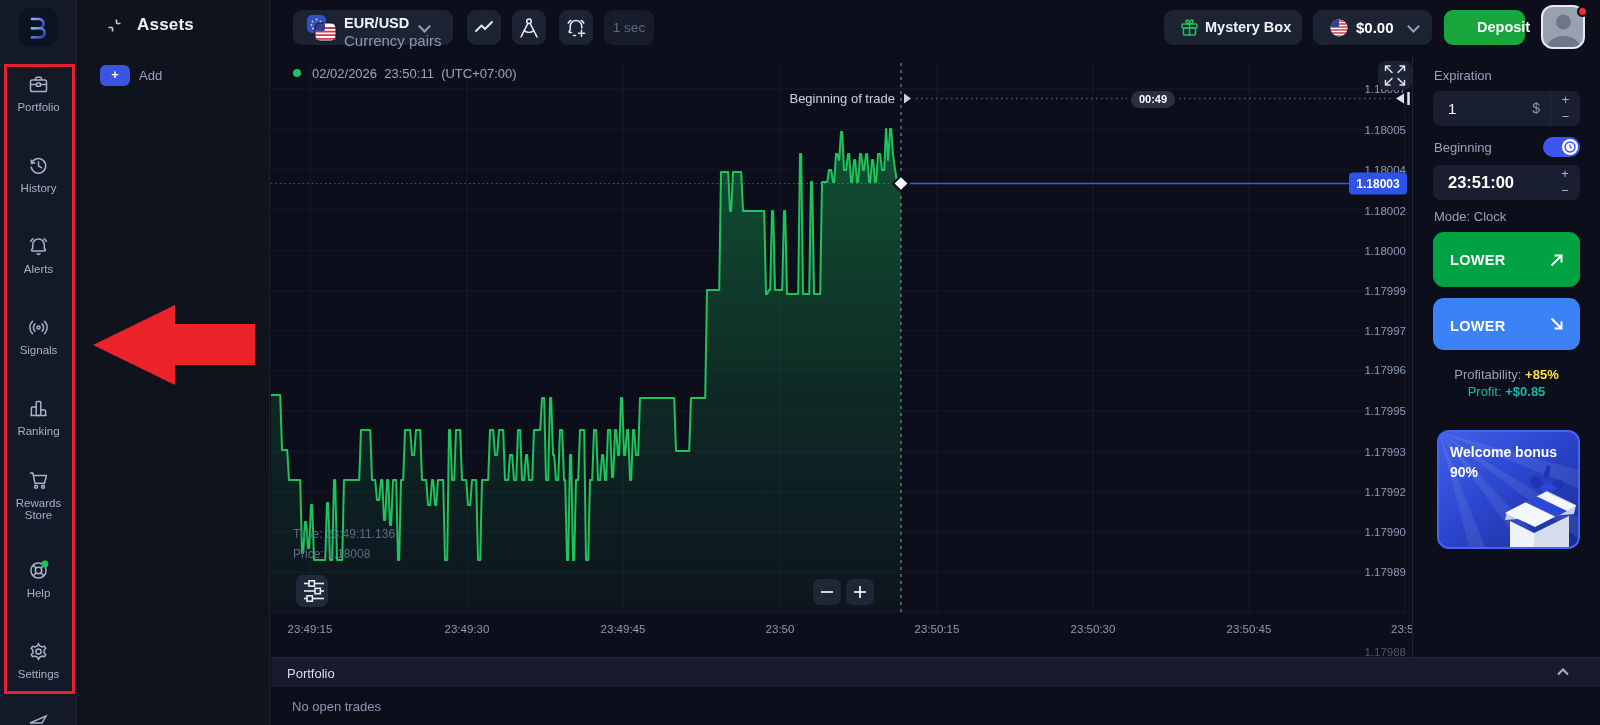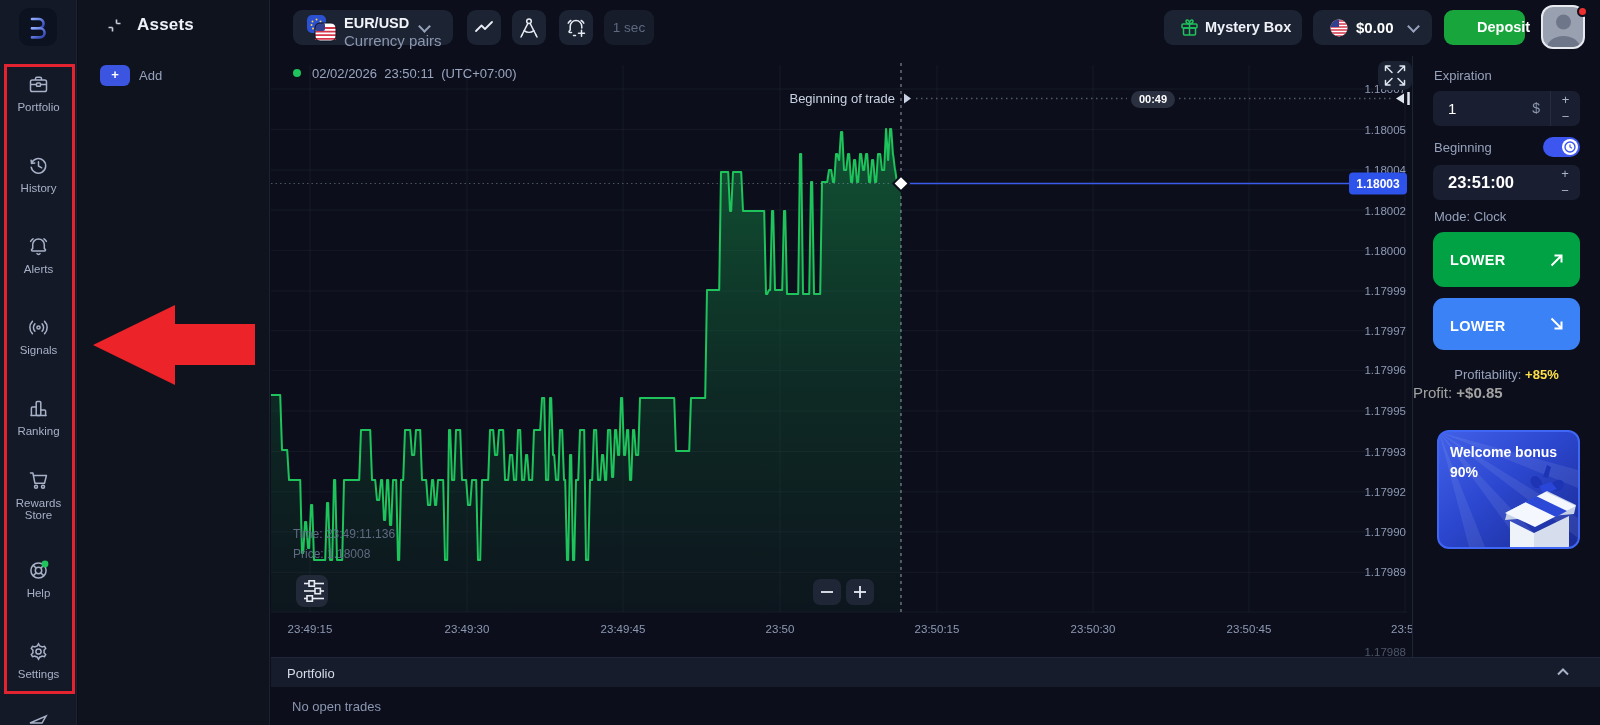--- a/index.html
+++ b/index.html
@@ -431,21 +431,21 @@
         <path d="M2.5 12.5 L12.5 2.5 M5.5 2.5 H12.5 V9.5" stroke="#fff" stroke-width="2" fill="none"></path>
       </svg>
     </div>
     <div id="btn-lower">
       <div class="bet-txt">LOWER</div>
       <svg style="position:absolute;right:16px;top:18px" width="15" height="15" viewBox="0 0 15 15">
         <path d="M2.5 2.5 L12.5 12.5 M12.5 5.5 V12.5 H5.5" stroke="#fff" stroke-width="2" fill="none"></path>
       </svg>
     </div>
     <div style="position:absolute;left:0;top:311px;width:187px;text-align:center;color:#96a1bb;font-size:13px">Profitability: <span style="color:#fde047;font-weight:bold">+85%</span></div>
-    <div style="position:absolute;left:0;top:328px;width:187px;color:#a3a3a3;font-size:15px">Profit: <span style="font-weight:bold">+$0.85</span></div>
+    <div style="position:absolute;left:0;top:328px;width:187px;text-align:center;color:#14b8a6;font-size:13px">Profit: <span style="font-weight:bold">+$0.85</span></div>
 
     <div id="bonus-card">
       <svg style="position:absolute;left:0;top:0" width="139" height="115" viewBox="0 0 139 115">
         <g opacity="0.09" fill="#dfe9ff">
           <path d="M0 0 L139 38 L139 56 Z"></path>
           <path d="M0 0 L139 86 L139 106 Z"></path>
           <path d="M0 0 L84 115 L108 115 Z"></path>
           <path d="M0 0 L30 115 L46 115 Z"></path>
         </g>
         <g>

